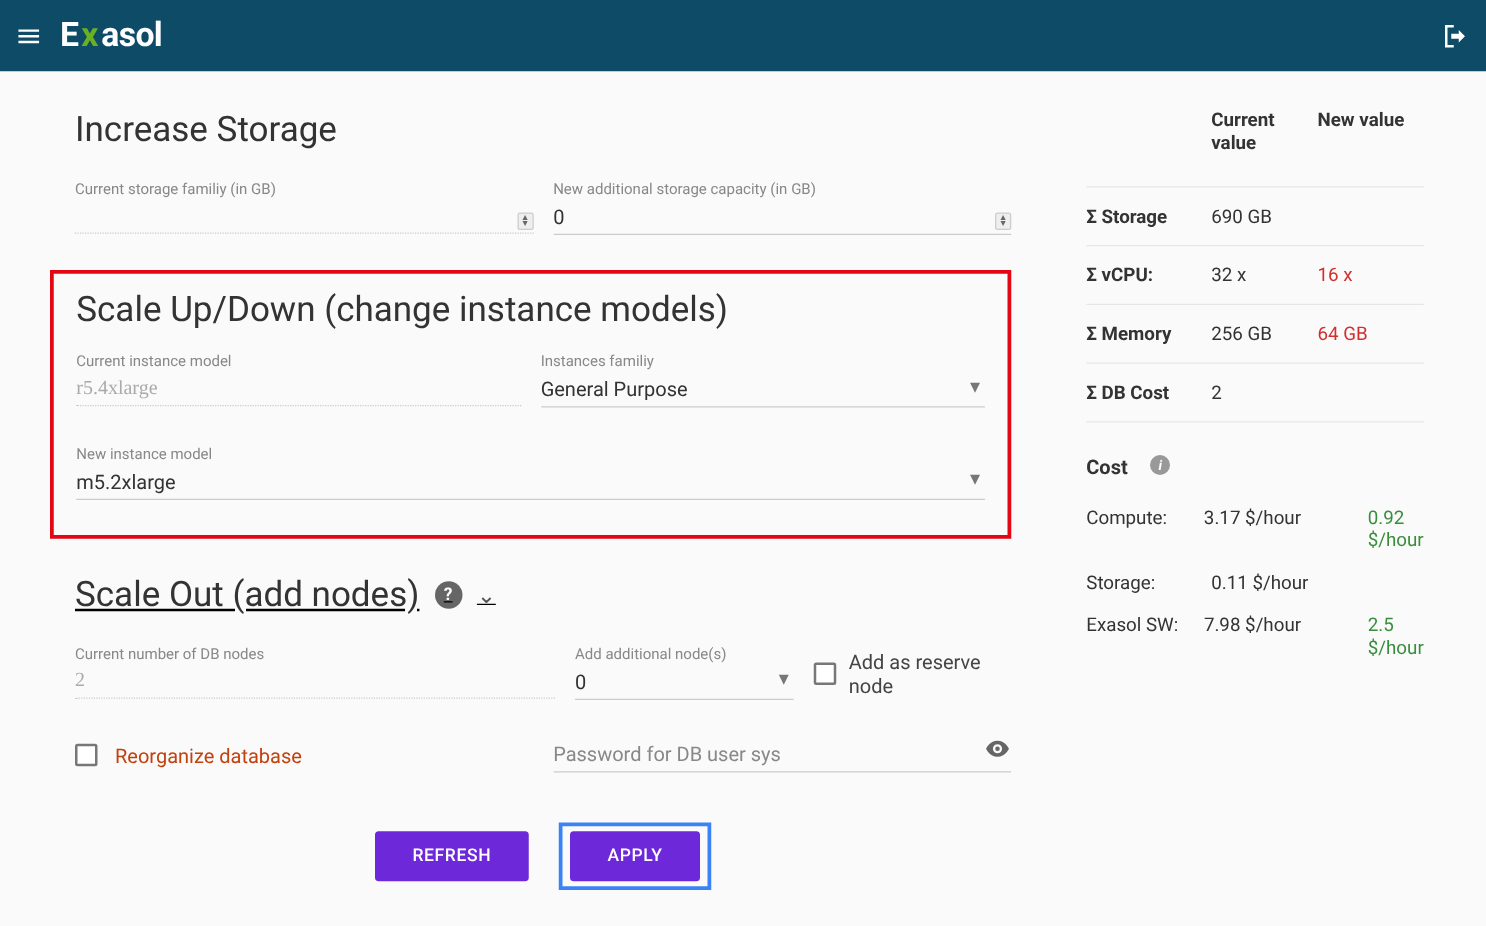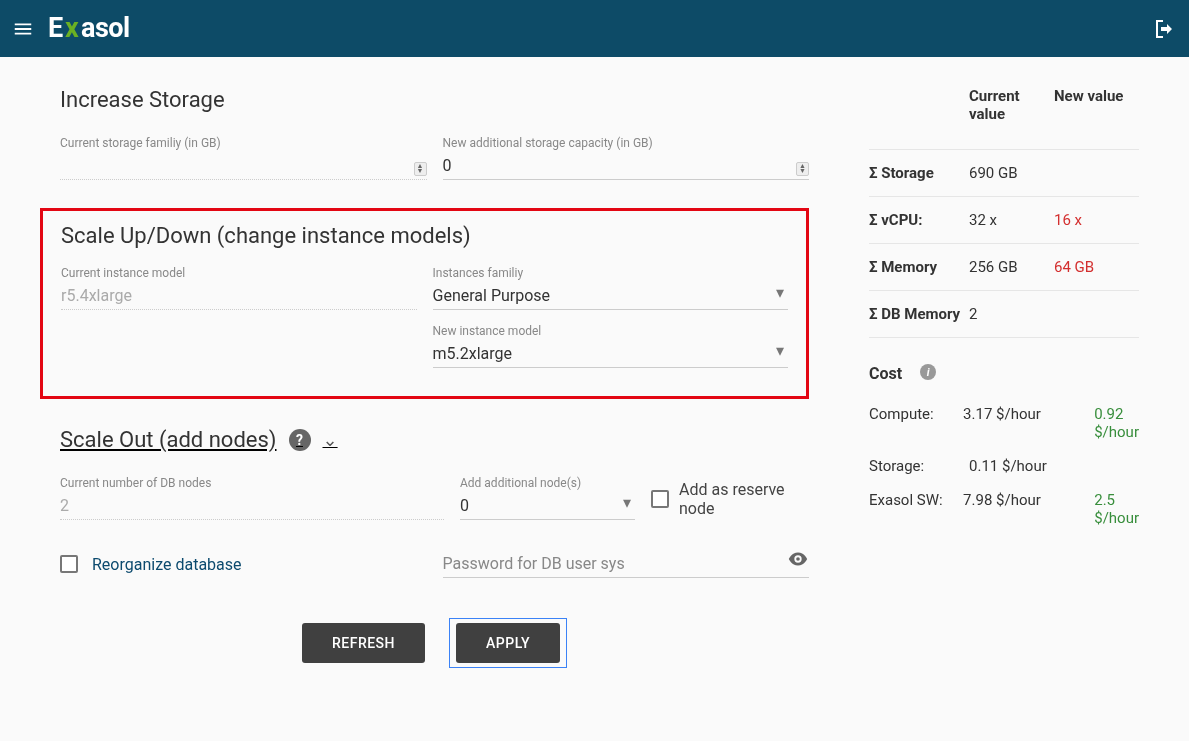--- a/index.html
+++ b/index.html
@@ -47,21 +47,21 @@
 }
 .main {
   flex: 1;
   padding: 0 40px 0 60px;
 }
 .sidebar {
   width: 340px;
   padding: 0 50px 0 20px;
 }
 .section-title {
-  font-size: 22px;
+  font-size: 28px;
   font-weight: 400;
   color: #333;
   margin-bottom: 24px;
 }
 .form-row {
   display: flex;
   gap: 16px;
   margin-bottom: 10px;
 }
 .form-group {
@@ -82,20 +82,21 @@
   font-size: 16px;
   padding: 4px 24px 4px 0;
   color: #333;
 }
 .form-input:disabled {
   color: #aaa;
   border-bottom: 1px dotted #ccc;
 }
 .form-input.dotted {
   border-bottom: 1px dotted #ccc;
+  font-family: Liberation Serif, serif;
 }
 .spinner {
   position: absolute;
   right: 0;
   bottom: 4px;
   display: flex;
   flex-direction: column;
   font-size: 7px;
   color: #666;
   line-height: 5px;
@@ -190,33 +191,33 @@
   bottom: 4px;
   color: #666;
 }
 .buttons {
   display: flex;
   gap: 24px;
   justify-content: center;
   align-items: center;
 }
 .btn {
-  background: #404040;
+  background: #6d28d9;
   color: #fff;
   border: none;
   padding: 12px 30px;
   font-size: 14px;
   font-weight: 500;
   letter-spacing: 0.5px;
   cursor: pointer;
   text-transform: uppercase;
   border-radius: 3px;
 }
 .btn-apply-wrap {
-  border: 1px solid #3b82f6;
+  border: 3px solid #3b82f6;
   padding: 4px 6px;
 }
 
 .sidebar-header {
   display: flex;
   font-size: 15px;
   font-weight: 700;
   color: #333;
   margin-bottom: 26px;
 }
@@ -328,21 +329,21 @@
         <div class="form-group">
           <label class="form-label">Current instance model</label>
           <input class="form-input dotted" disabled="" value="r5.4xlarge" style="">
         </div>
         <div class="form-group">
           <label class="form-label">Instances familiy</label>
           <input class="form-input" readonly="" value="General Purpose" style="">
           <span class="dropdown-arrow">▾</span>
         </div>
       </div>
-      <div class="form-row" style="margin-top:14px;">
+      <div class="form-row" style="margin-top:14px;flex-direction:column;">
         <div class="form-group"></div>
         <div class="form-group">
           <label class="form-label">New instance model</label>
           <input class="form-input" readonly="" value="m5.2xlarge" style="">
           <span class="dropdown-arrow">▾</span>
         </div>
       </div>
     </div>
 
     <div class="scale-out-row">
@@ -363,21 +364,21 @@
       </div>
       <div class="checkbox-row">
         <div class="checkbox"></div>
         <div class="checkbox-label">Add as reserve node</div>
       </div>
     </div>
 
     <div class="reorganize-row">
       <div class="reorg-left">
         <div class="checkbox"></div>
-        <div style="font-size:16px;color:#0c4a6e;">Reorganize database</div>
+        <div style="font-size:16px;color:#c2410c;">Reorganize database</div>
       </div>
       <div class="password-wrap">
         <input class="form-input" type="password" placeholder="Password for DB user sys" style="">
         <span class="eye-icon">
           <svg width="22" height="22" viewBox="0 0 24 24" fill="#666">
               <path d="M12 5c-7 0-10 7-10 7s3 7 10 7 10-7 10-7-3-7-10-7zm0 11a4 4 0 110-8 4 4 0 010 8zm0-6a2 2 0 100 4 2 2 0 000-4z"></path>
             </svg>
         </span>
       </div>
     </div>
@@ -408,21 +409,21 @@
           <div class="stat-label">Σ vCPU:</div>
           <div class="stat-current">32 x</div>
           <div class="stat-new red-val">16 x</div>
         </div>
         <div class="stat-row">
           <div class="stat-label">Σ Memory</div>
           <div class="stat-current">256 GB</div>
           <div class="stat-new red-val">64 GB</div>
         </div>
         <div class="stat-row">
-          <div class="stat-label">Σ DB Memory</div>
+          <div class="stat-label">Σ DB Cost</div>
           <div class="stat-current">2</div>
           <div class="stat-new "></div>
         </div>
       </div>
 
     <div class="cost-title">
       <span>Cost</span>
       <span class="info-icon">i</span>
     </div>
 

